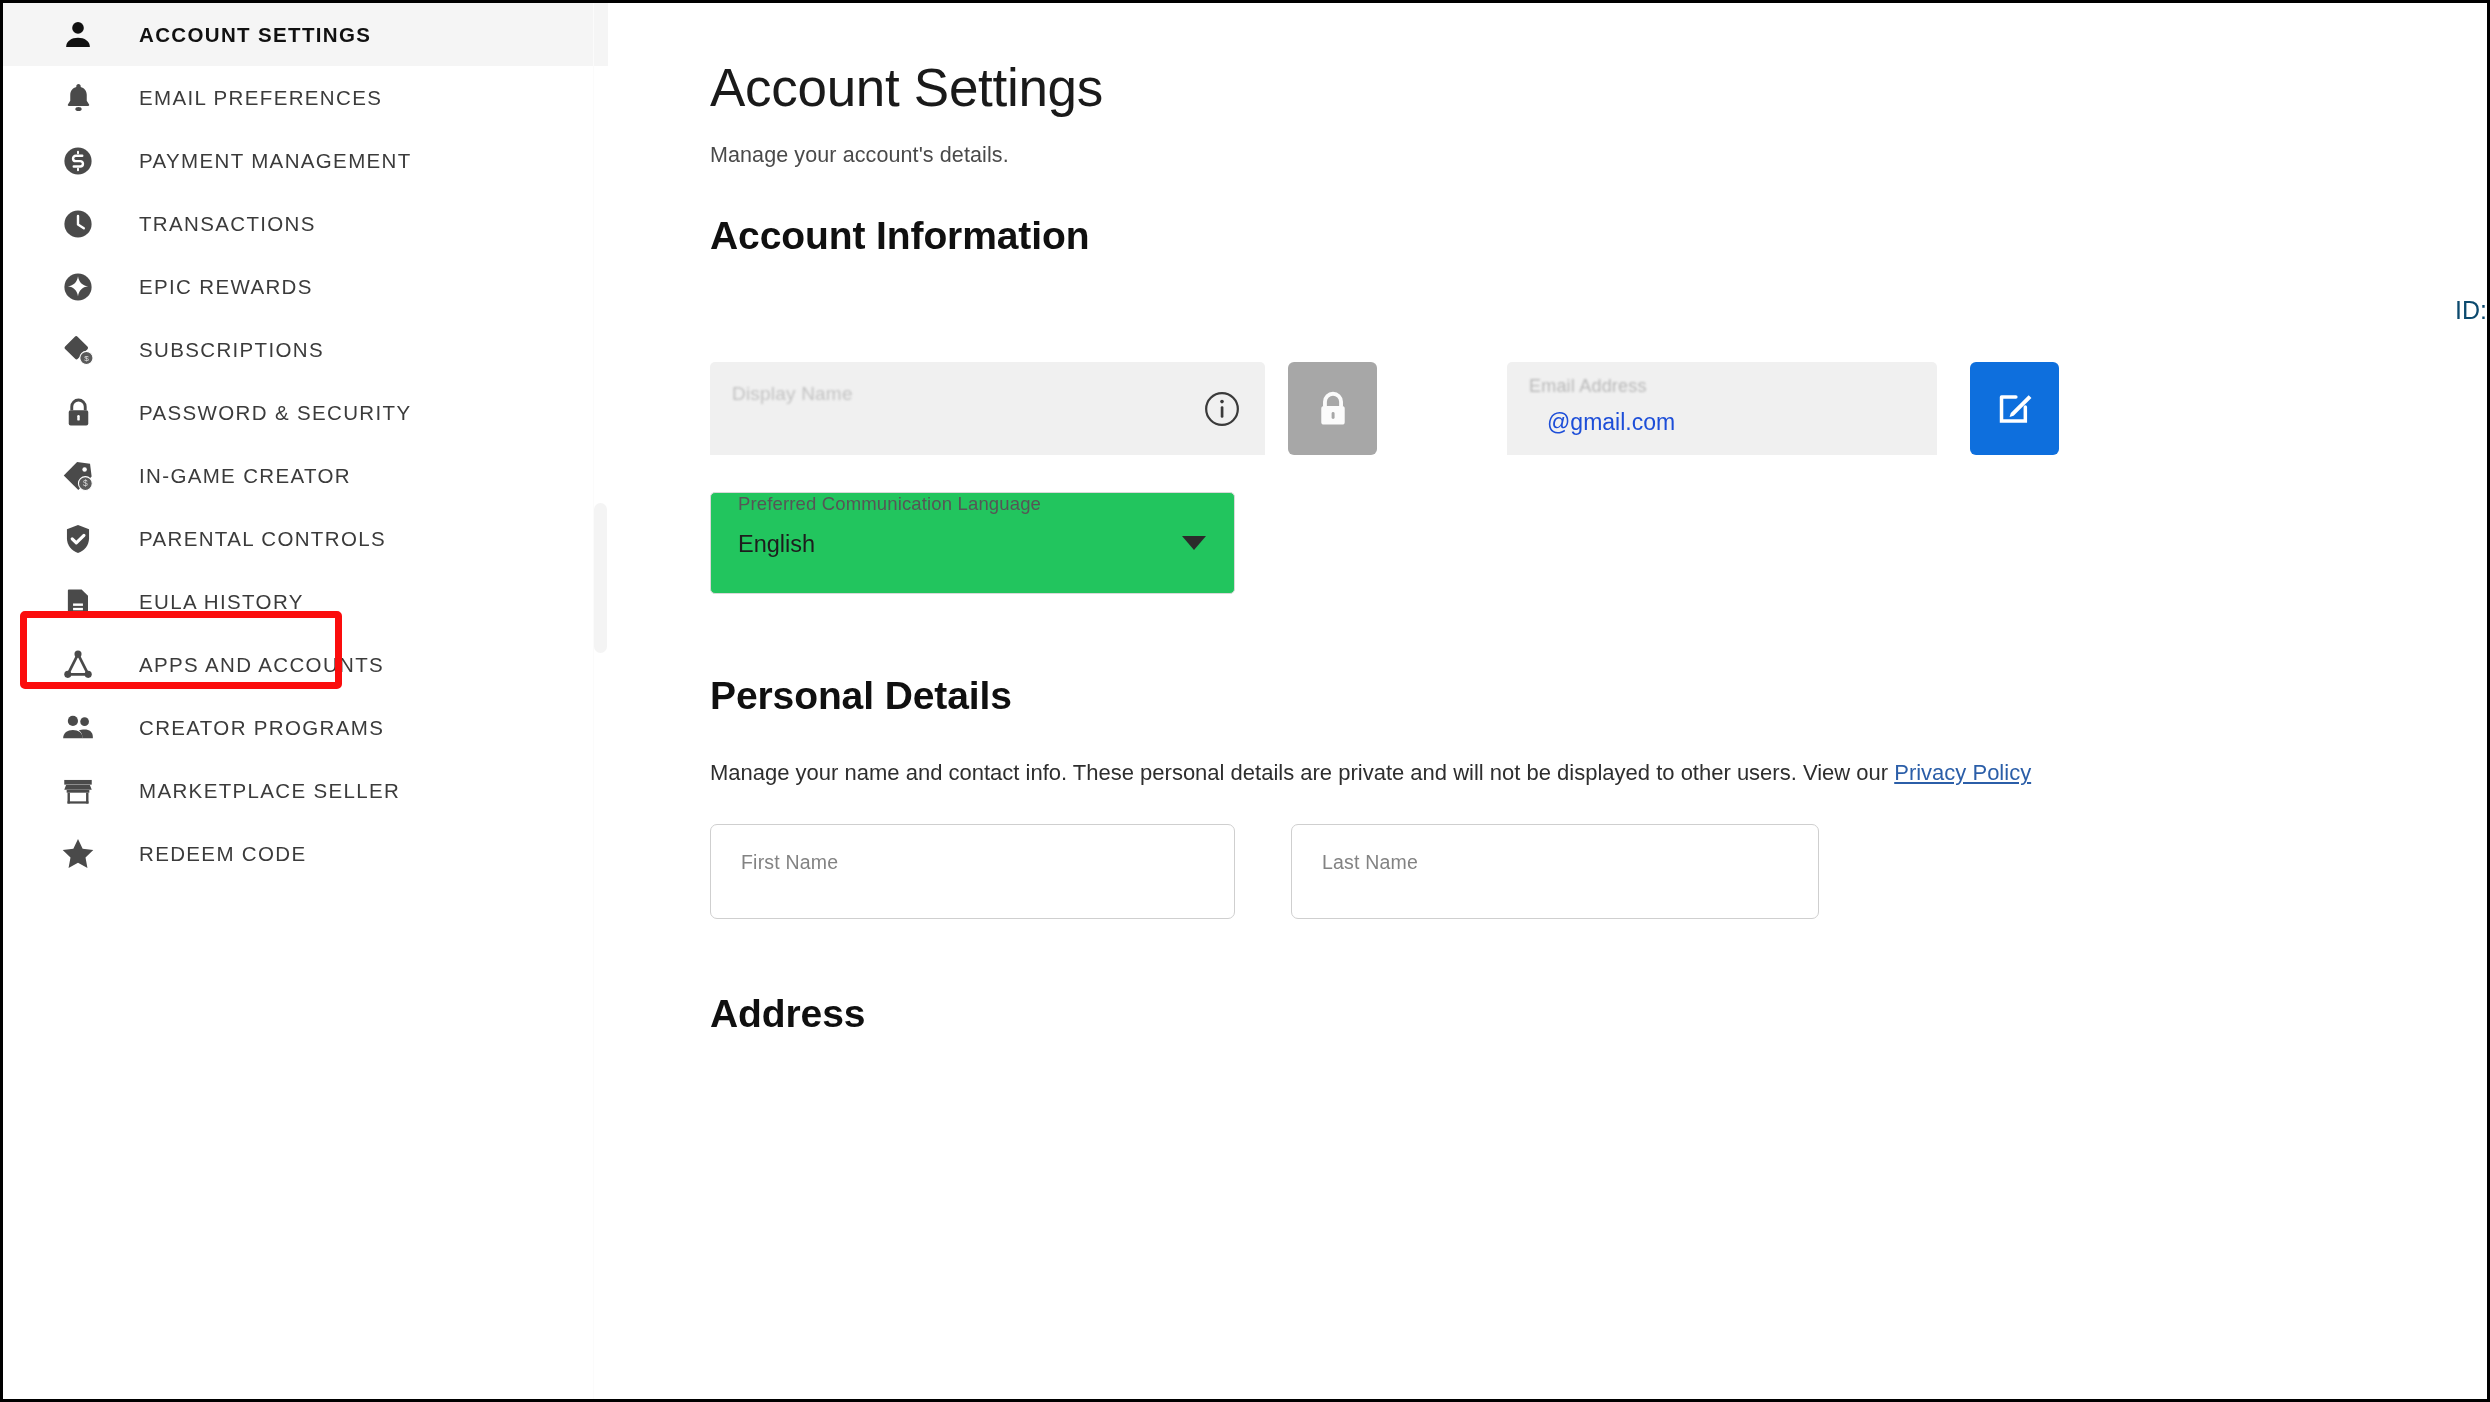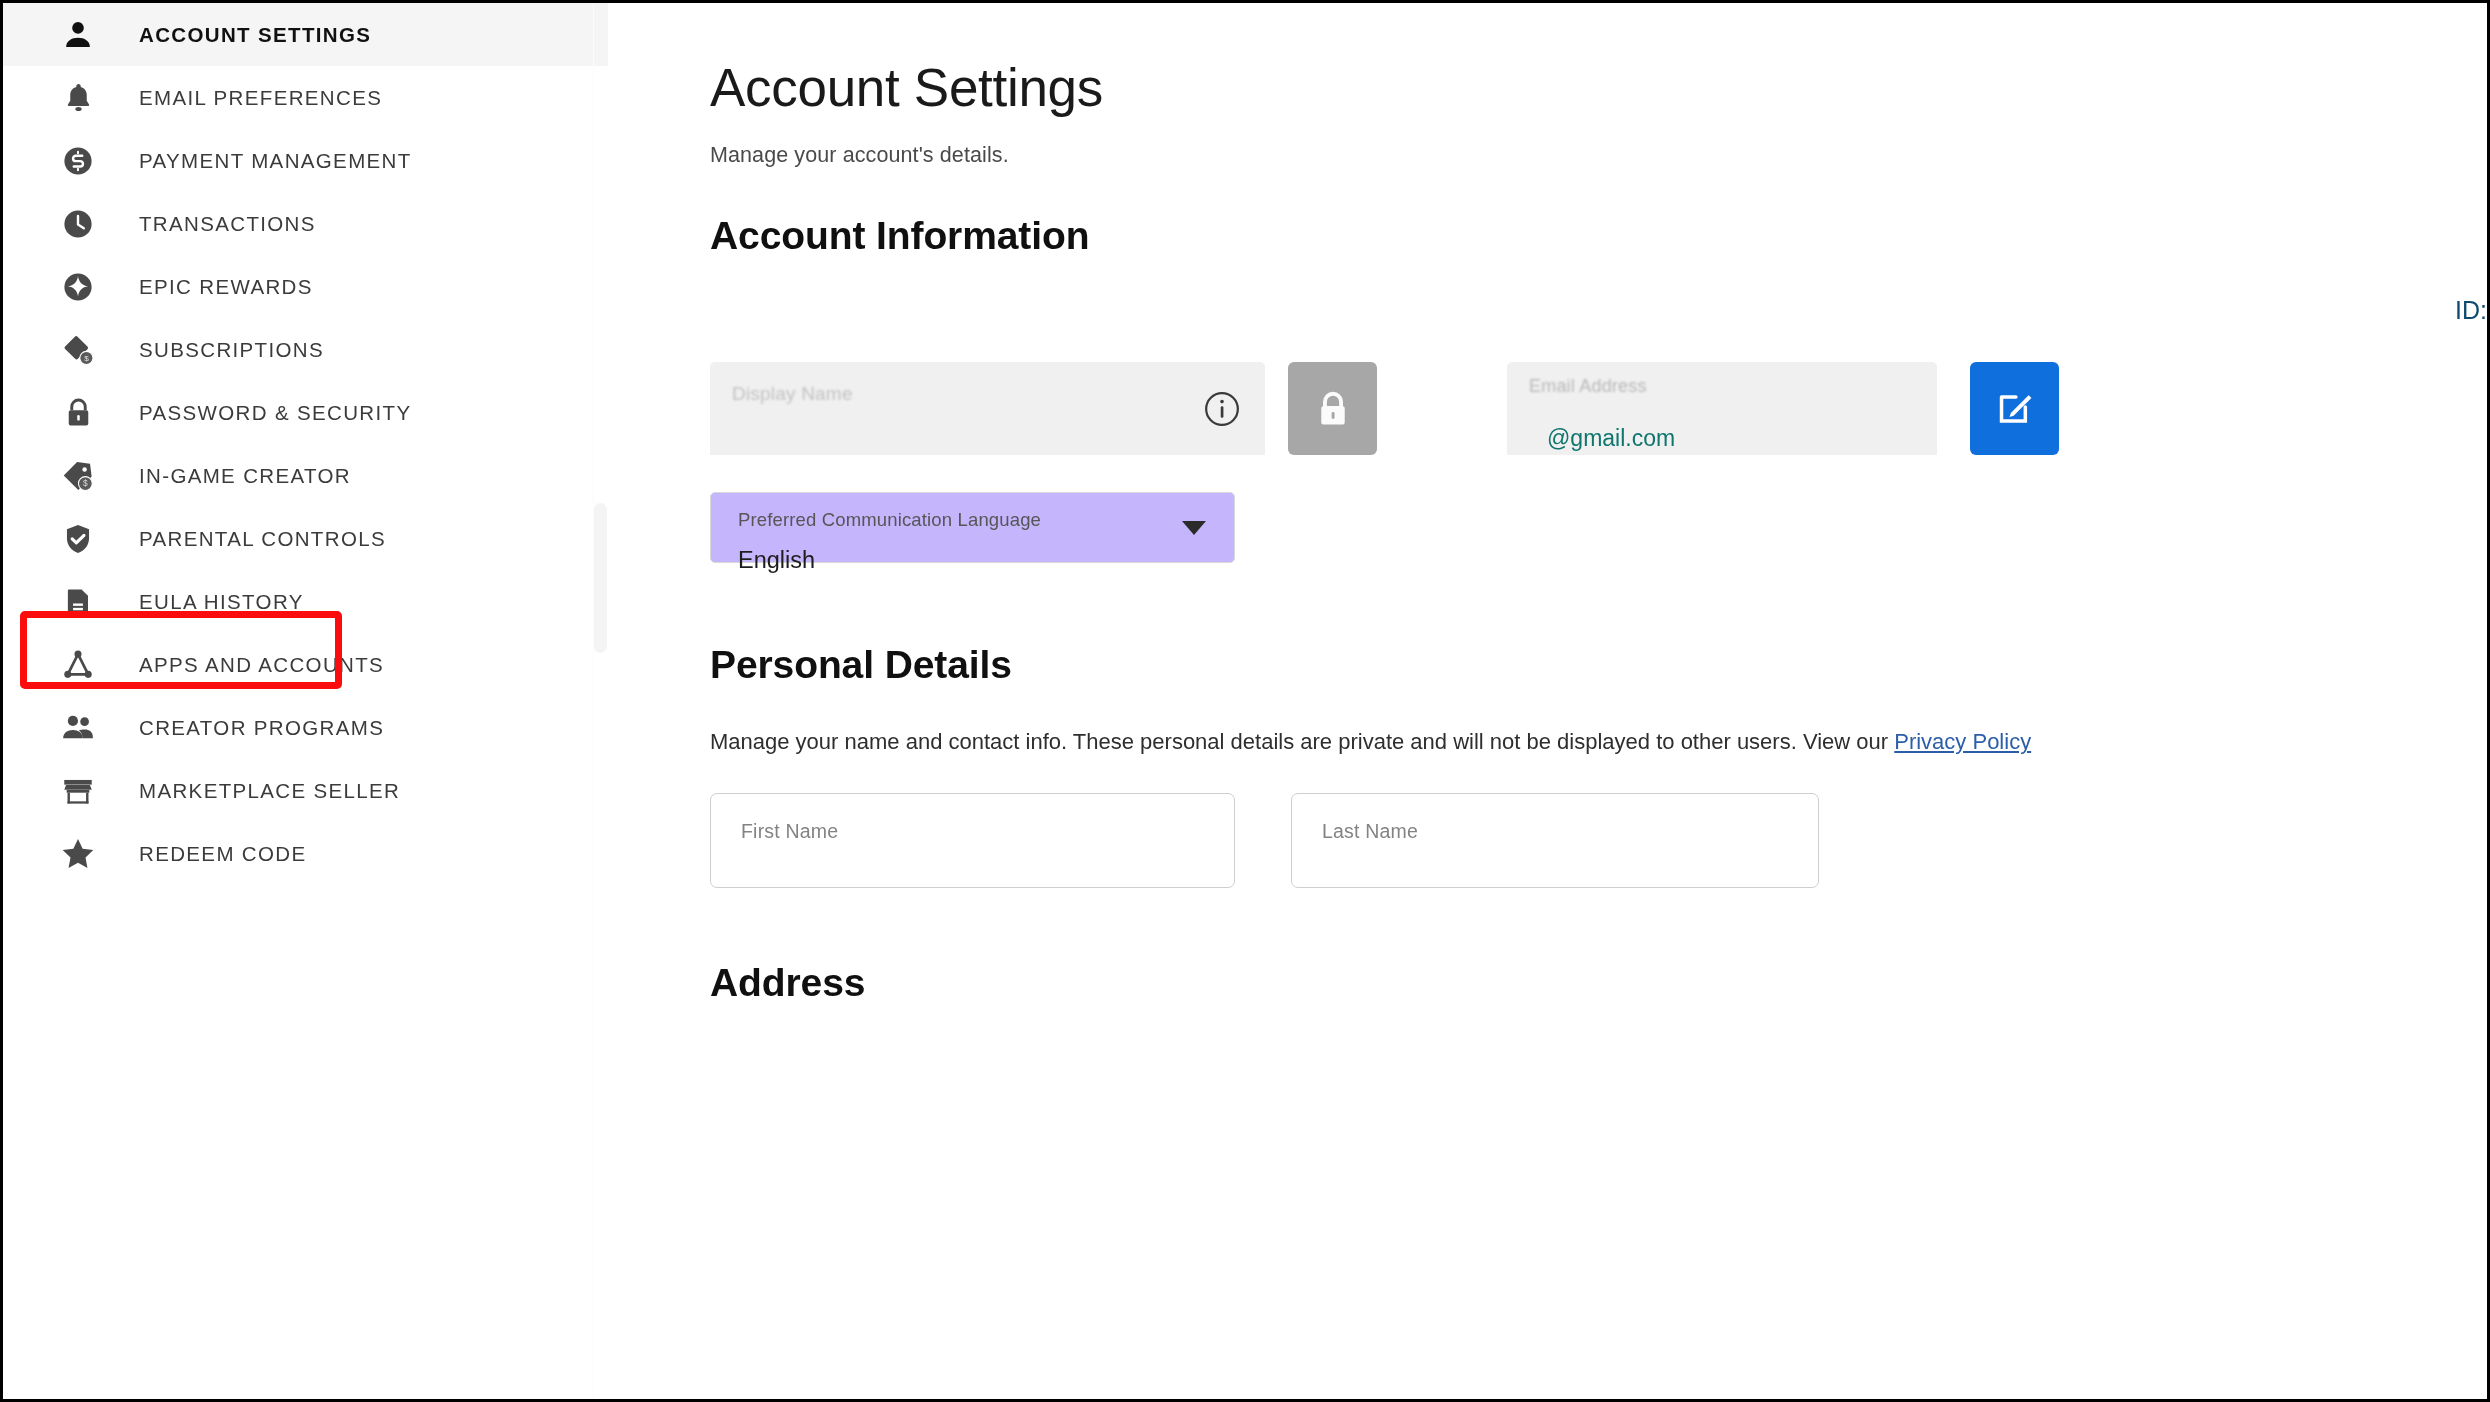--- a/index.html
+++ b/index.html
@@ -162,23 +162,23 @@
     height: 93px;
     padding: 14px 22px 0 22px;
   }
   .field-filled .flabel {
     font-size: 18px;
     color: #b8b8b8;
     letter-spacing: 0.2px;
     filter: blur(0.9px);
   }
   .field-filled .fvalue {
-    margin-top: 28px;
+    margin-top: 12px;
     font-size: 23px;
-    color: #0f766e;
+    color: #1d4ed8;
     padding-left: 18px;
   }
 
   .display-name-field {
     width: 555px;
     display: flex;
     align-items: center;
     padding: 0 22px;
   }
   .display-name-field .flabel {
@@ -215,26 +215,26 @@
   .email-field {
     width: 430px;
     margin-left: 130px;
   }
   .email-field .flabel { filter: blur(1.1px); }
 
   
   .select-box {
     margin-top: 37px;
     width: 525px;
-    height: 71px;
+    height: 102px;
     border: 1px solid #d9d9d9;
     border-radius: 5px;
     position: relative;
-    padding: 16px 22px 0 27px;
-    background: #c4b5fd;
+    padding: 0 22px 0 27px;
+    background: #22c55e;
     cursor: pointer;
   }
   .select-box .slabel {
     font-size: 18.5px;
     color: #565656;
     letter-spacing: 0.15px;
   }
   .select-box .svalue {
     margin-top: 16px;
     font-size: 23.5px;

